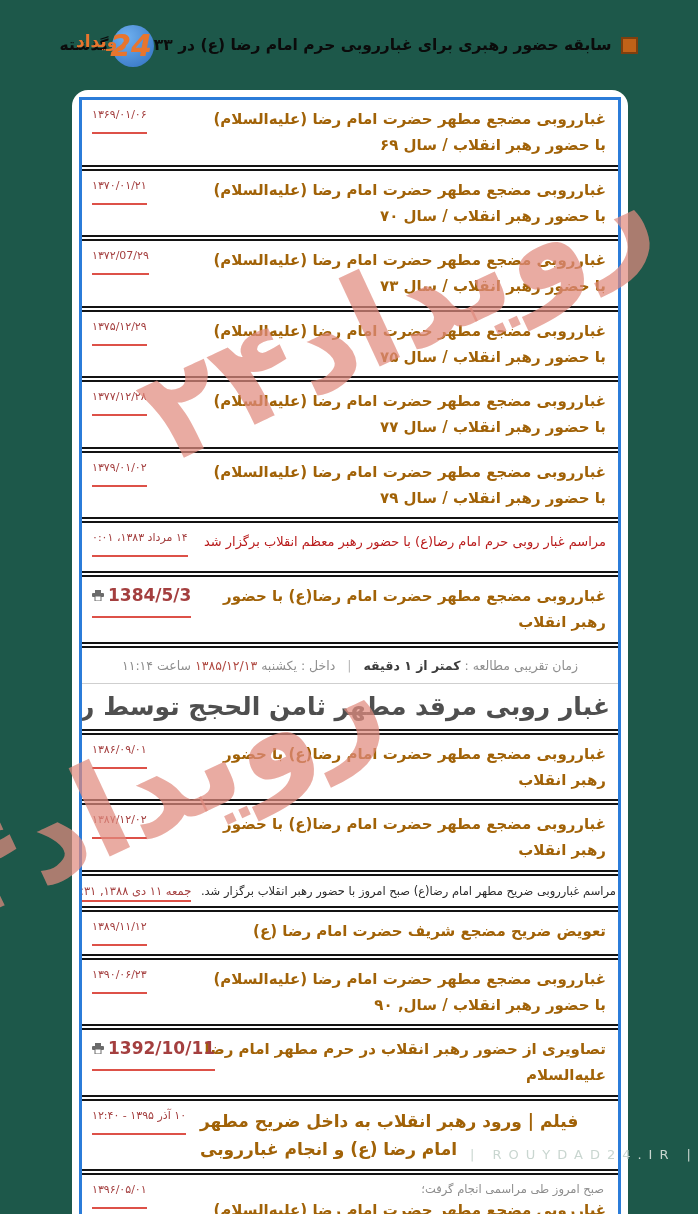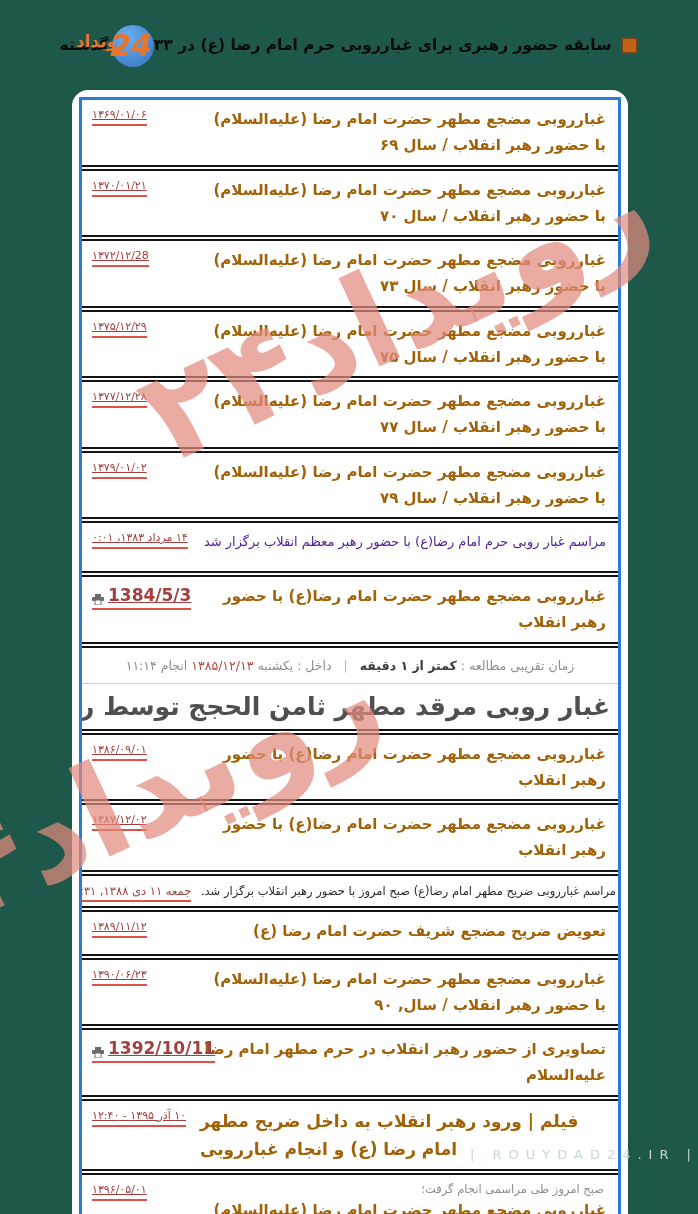--- a/index.html
+++ b/index.html
@@ -24,26 +24,26 @@
         padding:7px;box-sizing:border-box;z-index:1;}
   .stack{border:3px solid #2b7cd9;background:#fff;}
 
   .sep{height:2px;border-top:2px solid #131313;border-bottom:2px solid #131313;background:#fff;}
   .sep-light{height:1px;background:#cfcfcf;}
 
   .row{position:relative;direction:rtl;background:#fff;}
   .row.item{padding:6px 12px 6px 118px;min-height:30px;}
   .row .text{font-size:15px;font-weight:bold;color:#a16207;line-height:1.75;text-align:right;}
   .row.reg{padding-top:9px;padding-bottom:9px;}
-  .row.reg .text{font-weight:normal;font-size:13px;color:#4c1d95;line-height:1.5;}
+  .row.reg .text{font-weight:normal;font-size:13px;color:#b91c1c;line-height:1.5;}
   .row.lg .text{font-size:17px;line-height:1.65;text-align:left;}
   .row .preline{display:block;font-size:11.5px;color:#8d8d8d;margin:1px 2px 1px 0;}
   .date{position:absolute;left:10px;top:8px;color:#a43f3f;font-size:11px;direction:rtl;
-        border-bottom:2px solid #dd5148;padding-bottom:3px;display:flex;align-items:flex-end;gap:4px;
-        white-space:nowrap;text-decoration:underline;}
+        border-bottom:2px solid #dd5148;padding-bottom:11px;display:flex;align-items:center;gap:4px;
+        white-space:nowrap;}
   .date.latin{direction:ltr;font-weight:bold;font-size:17px;}
   .printer svg{display:block;}
 
   .row.meta{text-align:center;font-size:12.5px;color:#8e8e8e;padding:10px 8px;white-space:nowrap;overflow:hidden;}
   .row.meta b{color:#3c3c3c;}
   .row.meta .red{color:#b04a42;border-bottom:2px solid #14532d;padding-bottom:16px;}
   .row.meta .div{margin:0 8px;color:#b5b5b5;}
 
   .row.headline{font-size:25px;font-weight:bold;color:#4f4f4f;padding:8px 8px;
                 white-space:nowrap;overflow:hidden;text-align:right;}
@@ -92,21 +92,21 @@
 
       <span>۱۳۷۰/۰۱/۲۱</span>
     </div>
   </div>
       <div class="sep"></div>
       <div class="row item">
 
     <div class="text">غبارروبی مضجع مطهر حضرت امام رضا (علیه‌السلام) با حضور رهبر انقلاب / سال ۷۳</div>
     <div class="date">
 
-      <span>۱۳۷۲/۱۲/28</span>
+      <span>۱۳۷۲/07/۲۹</span>
     </div>
   </div>
       <div class="sep"></div>
       <div class="row item">
 
     <div class="text">غبارروبی مضجع مطهر حضرت امام رضا (علیه‌السلام) با حضور رهبر انقلاب / سال ۷۵</div>
     <div class="date">
 
       <span>۱۳۷۵/۱۲/۲۹</span>
     </div>
@@ -153,21 +153,21 @@
       <span>1384/5/3</span>
     </div>
   </div>
       <div class="sep"></div>
       <div class="row meta">
     <span>زمان تقریبی مطالعه :</span>
     <b>کمتر از ۱ دقیقه</b>
     <span class="div">|</span>
     <span>داخل : یکشنبه</span>
     <span class="red">۱۳۸۵/۱۲/۱۳</span>
-    <span>انجام ۱۱:۱۴</span>
+    <span>ساعت ۱۱:۱۴</span>
   </div>
       <div class="sep-light"></div>
       <div class="row headline">غبار روبی مرقد مطهر ثامن الحجج توسط رهبر معظم انقلاب اس</div>
       <div class="sep"></div>
       <div class="row item">
 
     <div class="text">غبارروبی مضجع مطهر حضرت امام رضا(ع) با حضور رهبر انقلاب</div>
     <div class="date">
 
       <span>۱۳۸۶/۰۹/۰۱</span>

